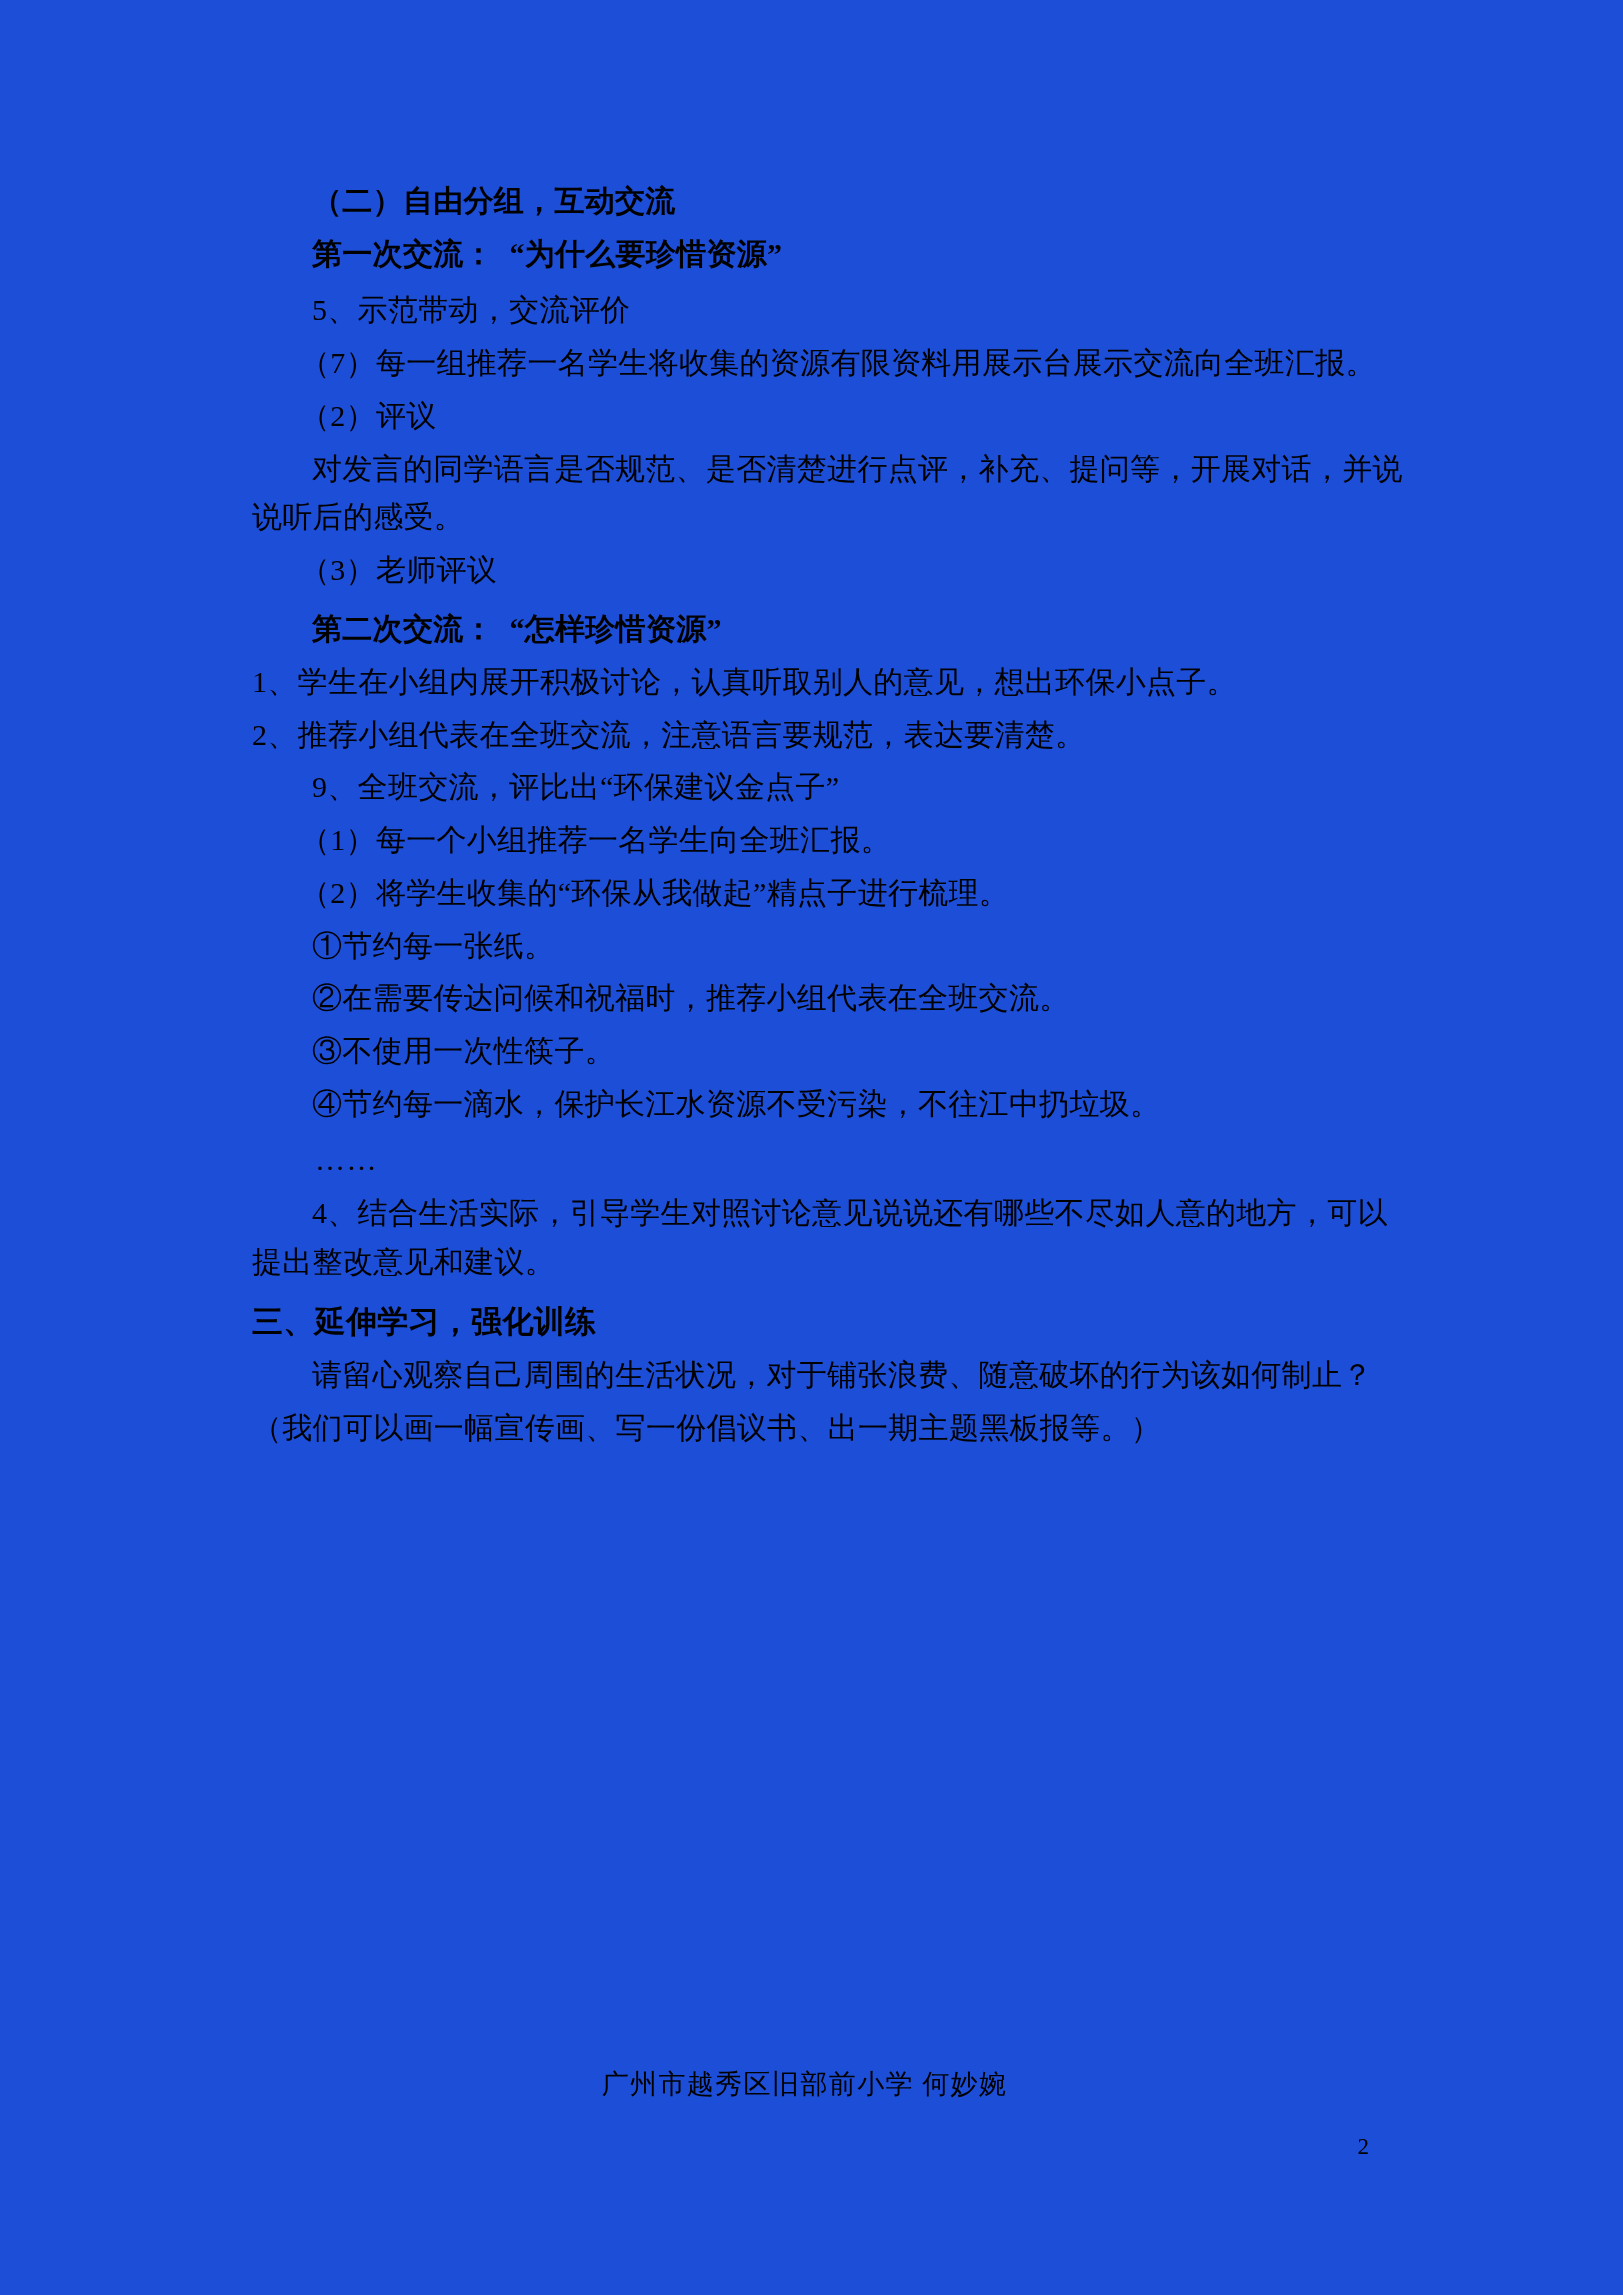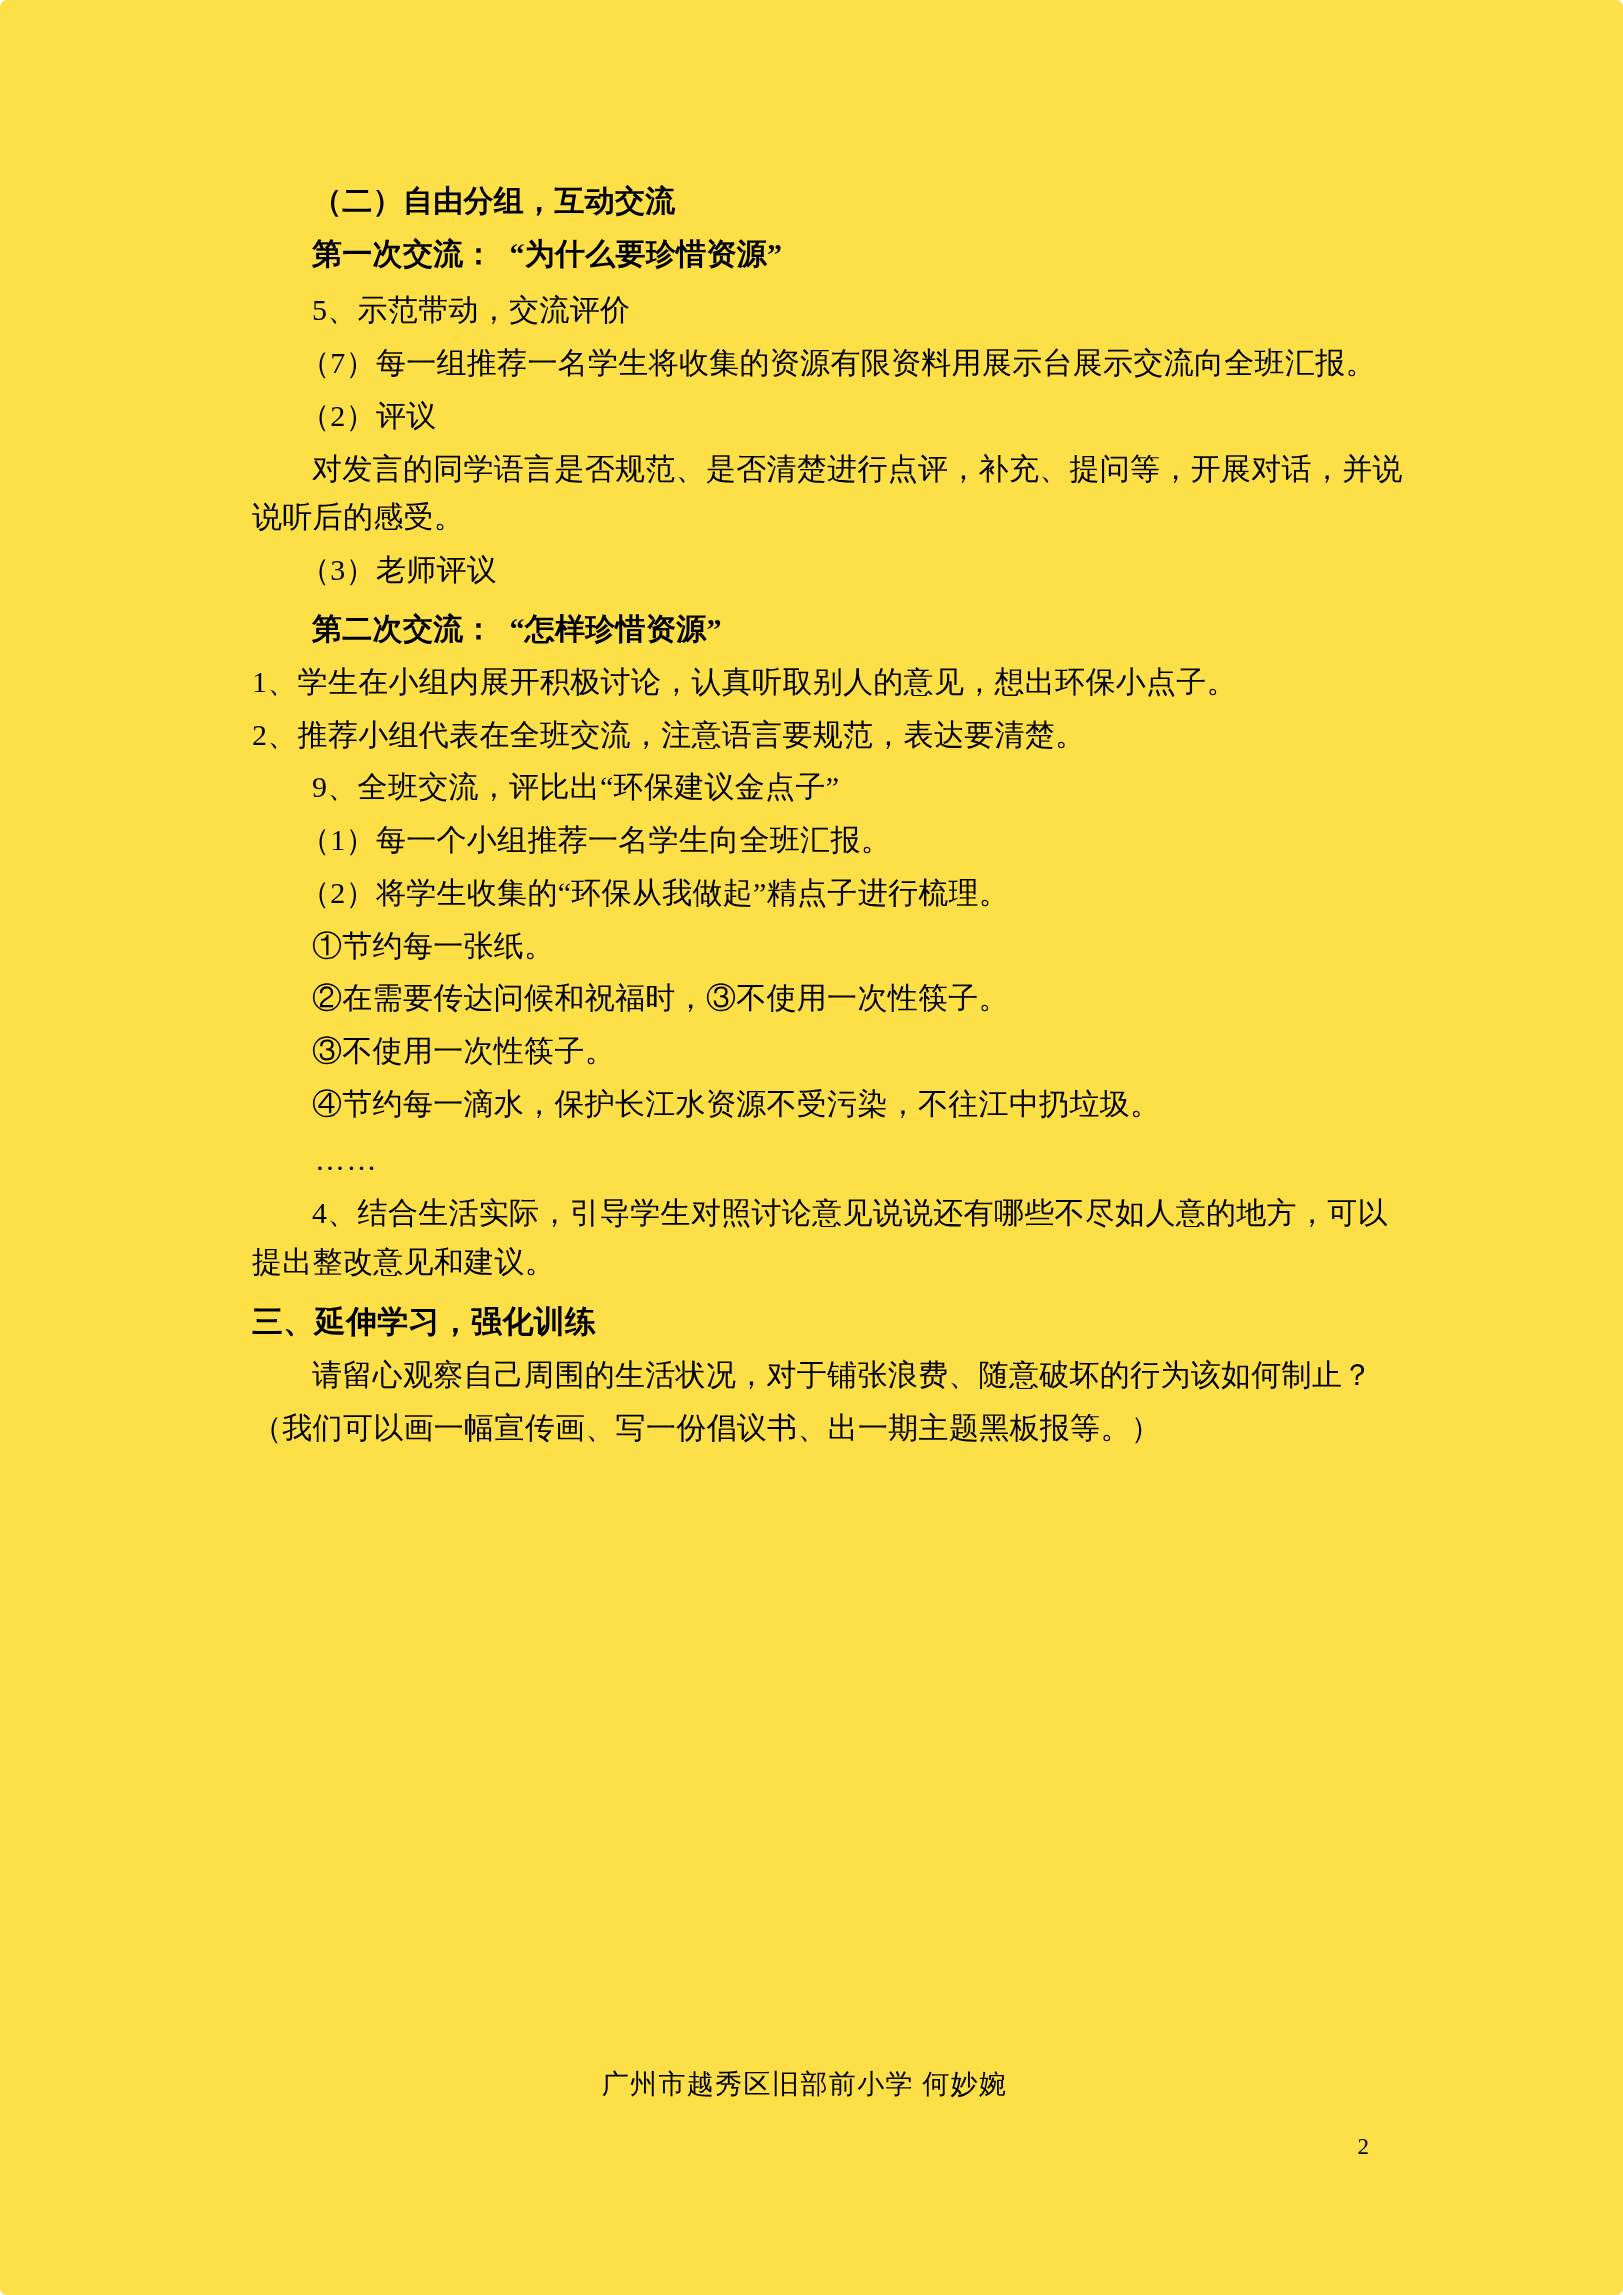--- a/index.html
+++ b/index.html
@@ -9,24 +9,23 @@
   }
   body {
     font-family: "Liberation Serif", "DejaVu Serif", serif;
     color: #000000;
   }
   .page {
     position: relative;
     width: 1623px;
     height: 2295px;
     margin: 0 auto;
-    background: #fde047;
+    background: #1d4ed8;
     box-sizing: border-box;
     overflow: hidden;
-    border-radius: 7px;
   }
   .content {
     position: absolute;
     left: 252px;
     top: 177px;
     width: 1152px;
   }
   .line {
     font-size: 30px;
     line-height: 1.62;
@@ -103,21 +102,21 @@
     <div class="line para">2、推荐小组代表在全班交流，注意语言要规范，表达要清楚。</div>
     <div class="gap-sm"></div>
     <div class="line indent2 para">9、全班交流，评比出“环保建议金点子”</div>
     <div class="gap-sm"></div>
     <div class="line indent-paren para">（1）每一个小组推荐一名学生向全班汇报。</div>
     <div class="gap-sm"></div>
     <div class="line indent-paren para">（2）将学生收集的“环保从我做起”精点子进行梳理。</div>
     <div class="gap-sm"></div>
     <div class="line indent2 para">①节约每一张纸。</div>
     <div class="gap-sm"></div>
-    <div class="line indent2 para">②在需要传达问候和祝福时，③不使用一次性筷子。</div>
+    <div class="line indent2 para">②在需要传达问候和祝福时，推荐小组代表在全班交流。</div>
     <div class="gap-sm"></div>
     <div class="line indent2 para">③不使用一次性筷子。</div>
     <div class="gap-sm"></div>
     <div class="line indent2 para">④节约每一滴水，保护长江水资源不受污染，不往江中扔垃圾。</div>
     <div class="gap-sm"></div>
     <div class="gap-sm"></div>
     <div class="line dots para">……</div>
     <div class="gap-sm"></div>
     <div class="line indent2 para">4、结合生活实际，引导学生对照讨论意见说说还有哪些不尽如人意的地方，可以提出整改意见和建议。</div>
     <div class="gap-md"></div>

